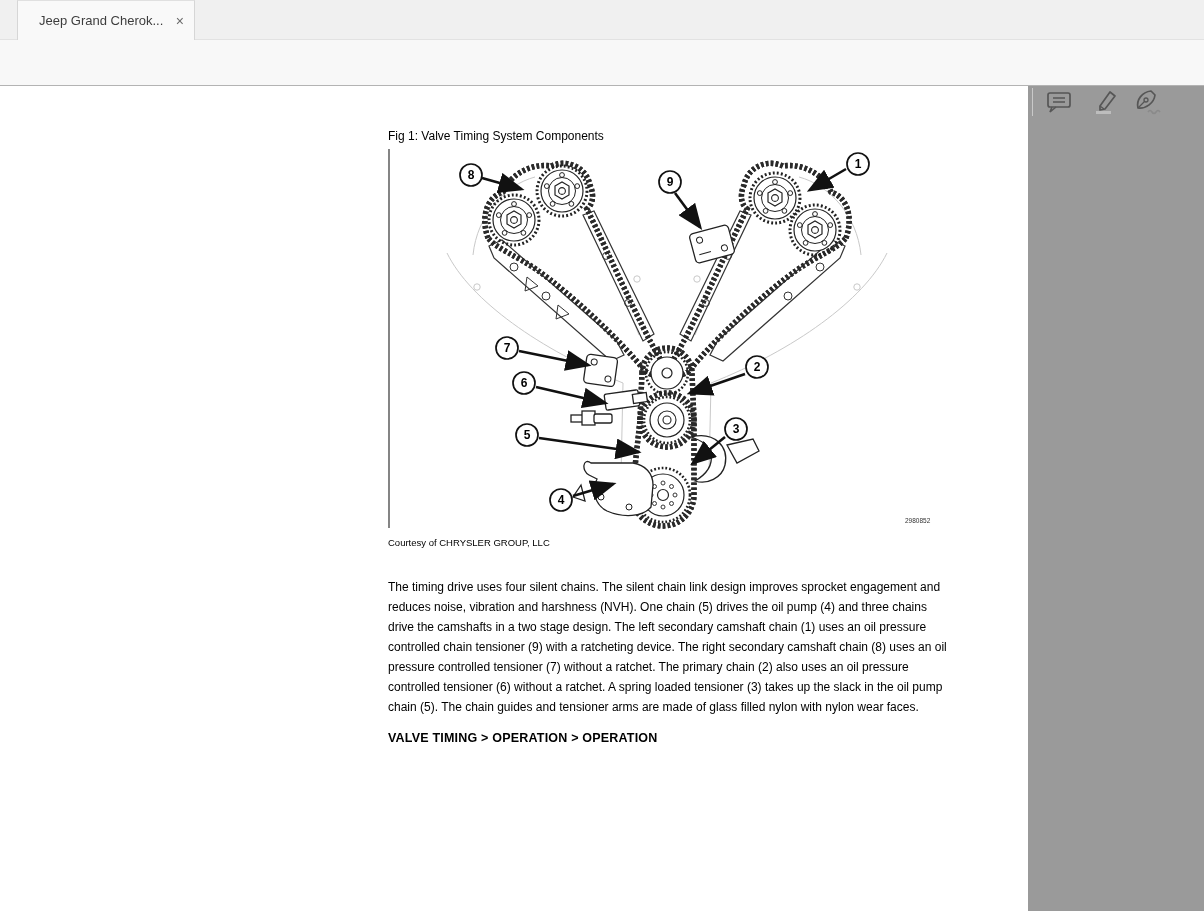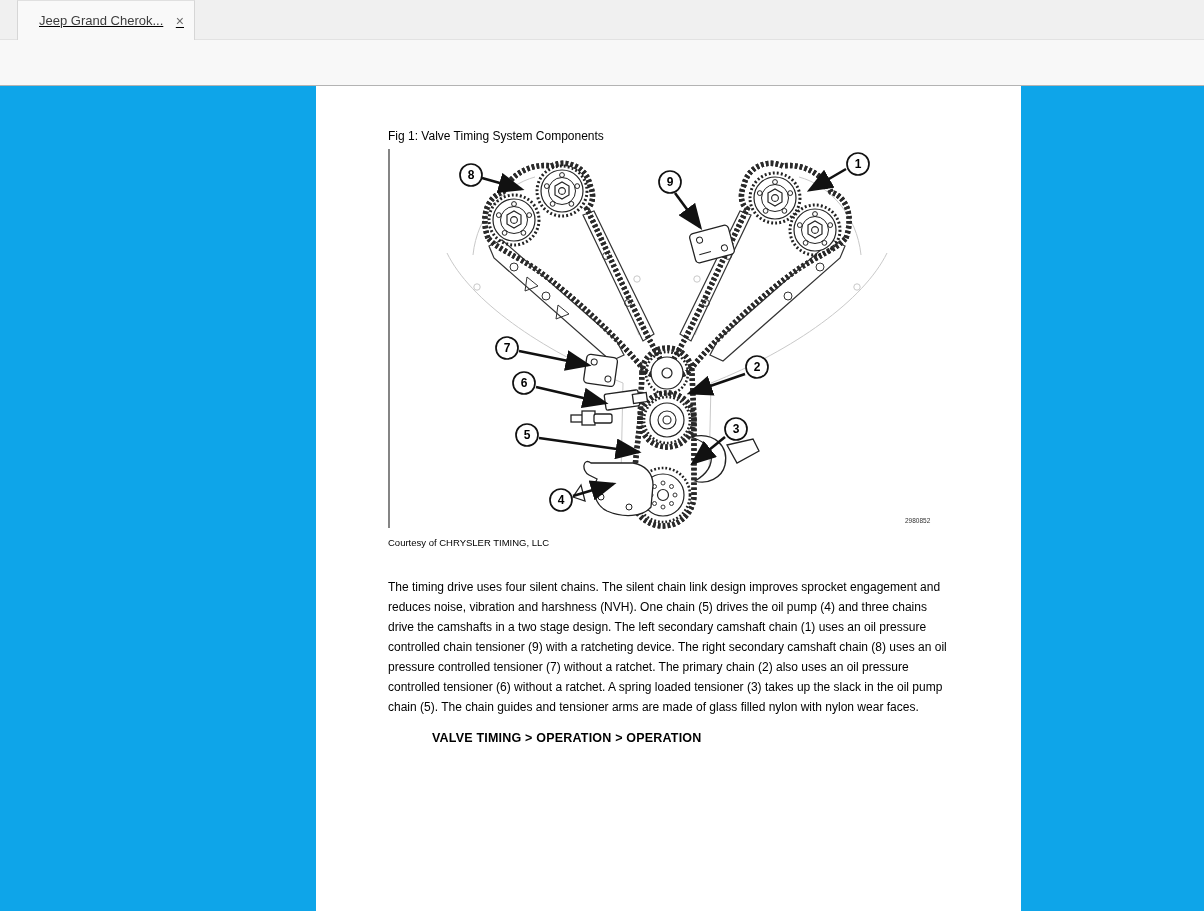--- a/index.html
+++ b/index.html
@@ -3,46 +3,46 @@
 <meta charset="utf-8">
 <style>
   * { box-sizing: border-box; margin: 0; padding: 0; }
   html,body { width:1204px; height:911px; overflow:hidden; }
   body { font-family:"Liberation Sans", sans-serif; background:#9a9a9a; position:relative; }
 
   
   .tabbar { position:absolute; left:0; top:0; width:1204px; height:40px; background:#f0f0f0; border-bottom:1px solid #e2e2e2; }
   .tab { position:absolute; left:17px; top:0; width:178px; height:40px; background:#f9f9f9;
          border-left:1px solid #d6d6d6; border-right:1px solid #d6d6d6; border-top:1px solid #e0e0e0;
-         display:flex; align-items:center; padding:0 10px 0 21px;text-decoration:underline; }
+         display:flex; align-items:center; padding:0 10px 0 21px; }
   .tab-title { font-size:13px; color:#3d3d3d; white-space:nowrap; overflow:hidden; flex:1; }
   .tab-close { font-size:14px; color:#6a6a6a; margin-left:8px; cursor:default; line-height:1; }
 
   
   .toolbar { position:absolute; left:0; top:40px; width:1204px; height:46px; background:#f8f8f8; border-bottom:1px solid #b3b3b3; }
   .tb { position:absolute; transform:translate(-50%,-50%); }
   .sep { position:absolute; top:48px; width:1px; height:28px; background:#c9c9c9; transform:none; }
   .pageinput { position:absolute; left:534px; top:50px; width:48px; height:24px; background:#fff;
                border:1px solid #cfcfcf; border-bottom:1px solid #8f8f8f; font-size:13px; color:#222;
                text-align:center; font-family:"Liberation Sans",sans-serif; }
   .pagetotal { position:absolute; left:590px; top:50px; height:24px; line-height:24px; font-size:13px; color:#333; }
   .zoombox { position:absolute; left:836px; top:50px; width:72px; height:24px; border-bottom:1px solid #bdbdbd;
              display:flex; align-items:center; justify-content:flex-end; gap:8px; padding-right:2px; }
   .zoomtext { font-size:13px; color:#333; }
   svg.icon { display:block; }
 
   
-  .canvas { position:absolute; left:0; top:86px; width:1204px; height:825px; background:#0ea5e9; }
+  .canvas { position:absolute; left:0; top:86px; width:1028px; height:825px; background:#ffffff; }
   .pdfpage { position:absolute; left:316px; top:0; width:705px; height:825px; background:#ffffff; }
 
   .figcaption { position:absolute; left:72px; top:43px; font-size:12px; color:#000; }
   .figure-svg { position:absolute; left:69px; top:59px; }
   .courtesy { position:absolute; left:72px; top:451px; font-size:9.5px; color:#000; }
   .bodytext { position:absolute; left:72px; top:491px; width:567px; font-size:12px; line-height:20px; color:#000; }
-  .heading  { position:absolute; left:72px; top:645px; font-size:12.5px; font-weight:bold; letter-spacing:.2px; color:#000;margin-left:44px; }
+  .heading  { position:absolute; left:72px; top:645px; font-size:12.5px; font-weight:bold; letter-spacing:.2px; color:#000; }
 
   
   .chain { fill:none; stroke:#2a2a2a; stroke-width:5.4; stroke-dasharray:2.6 2.3; }
   .chaincore { fill:none; stroke:#555; stroke-width:1; }
   .guide { fill:#ffffff; stroke:#333; stroke-width:1.2; }
   .faint { fill:none; stroke:#c9c9c9; stroke-width:1; }
   .part  { fill:#ffffff; stroke:#222; stroke-width:1.3; }
   .callout-line { stroke:#111; stroke-width:2.6; }
   .callout-circle { fill:#fff; stroke:#111; stroke-width:1.7; }
   .callout-num { font-size:12px; font-weight:bold; fill:#000; text-anchor:middle; font-family:"Liberation Sans",sans-serif; }
@@ -305,17 +305,17 @@
           <text class="callout-num" x="142" y="294.3">5</text>
         <circle class="callout-circle" cx="351" cy="284" r="11"></circle>
           <text class="callout-num" x="351" y="288.3">3</text>
         <circle class="callout-circle" cx="176" cy="355" r="11"></circle>
           <text class="callout-num" x="176" y="359.3">4</text>
       </g>
 
       <text class="figcode" x="520" y="378">2980852</text>
     </svg>
 
-    <div class="courtesy">Courtesy of CHRYSLER TIMING, LLC</div>
+    <div class="courtesy">Courtesy of CHRYSLER GROUP, LLC</div>
     <div class="bodytext">The timing drive uses four silent chains. The silent chain link design improves sprocket engagement and reduces noise, vibration and harshness (NVH). One chain (5) drives the oil pump (4) and three chains drive the camshafts in a two stage design. The left secondary camshaft chain (1) uses an oil pressure controlled chain tensioner (9) with a ratcheting device. The right secondary camshaft chain (8) uses an oil pressure controlled tensioner (7) without a ratchet. The primary chain (2) also uses an oil pressure controlled tensioner (6) without a ratchet. A spring loaded tensioner (3) takes up the slack in the oil pump chain (5). The chain guides and tensioner arms are made of glass filled nylon with nylon wear faces.</div>
     <div class="heading">VALVE TIMING &gt; OPERATION &gt; OPERATION</div>
   </div>
 </div>
 
 </body></html>

